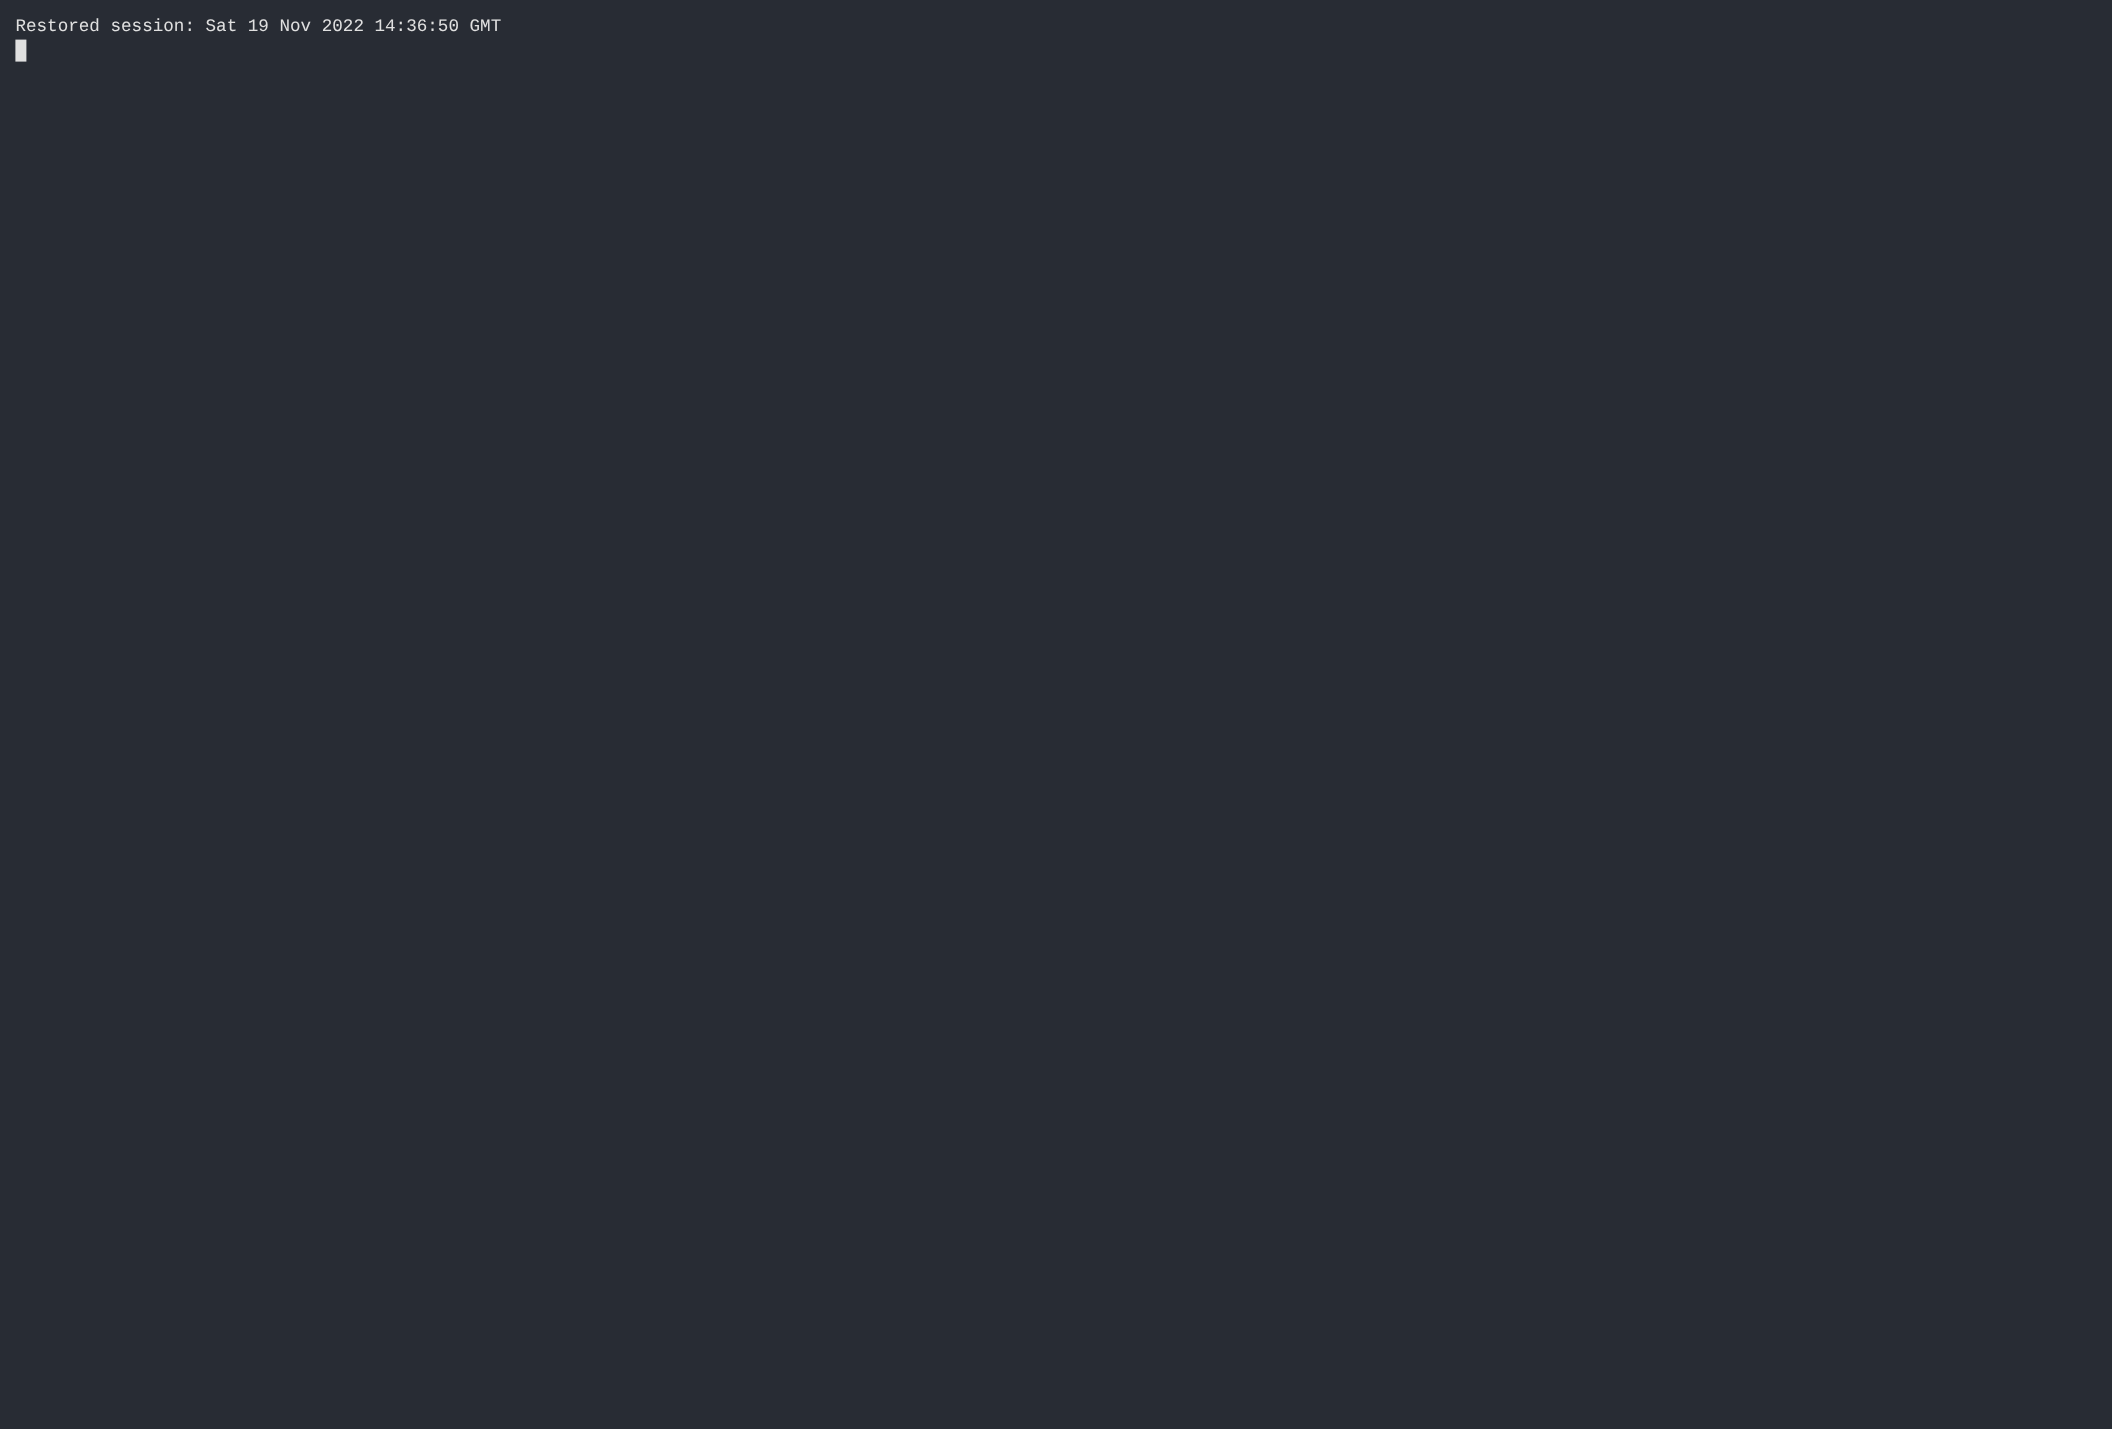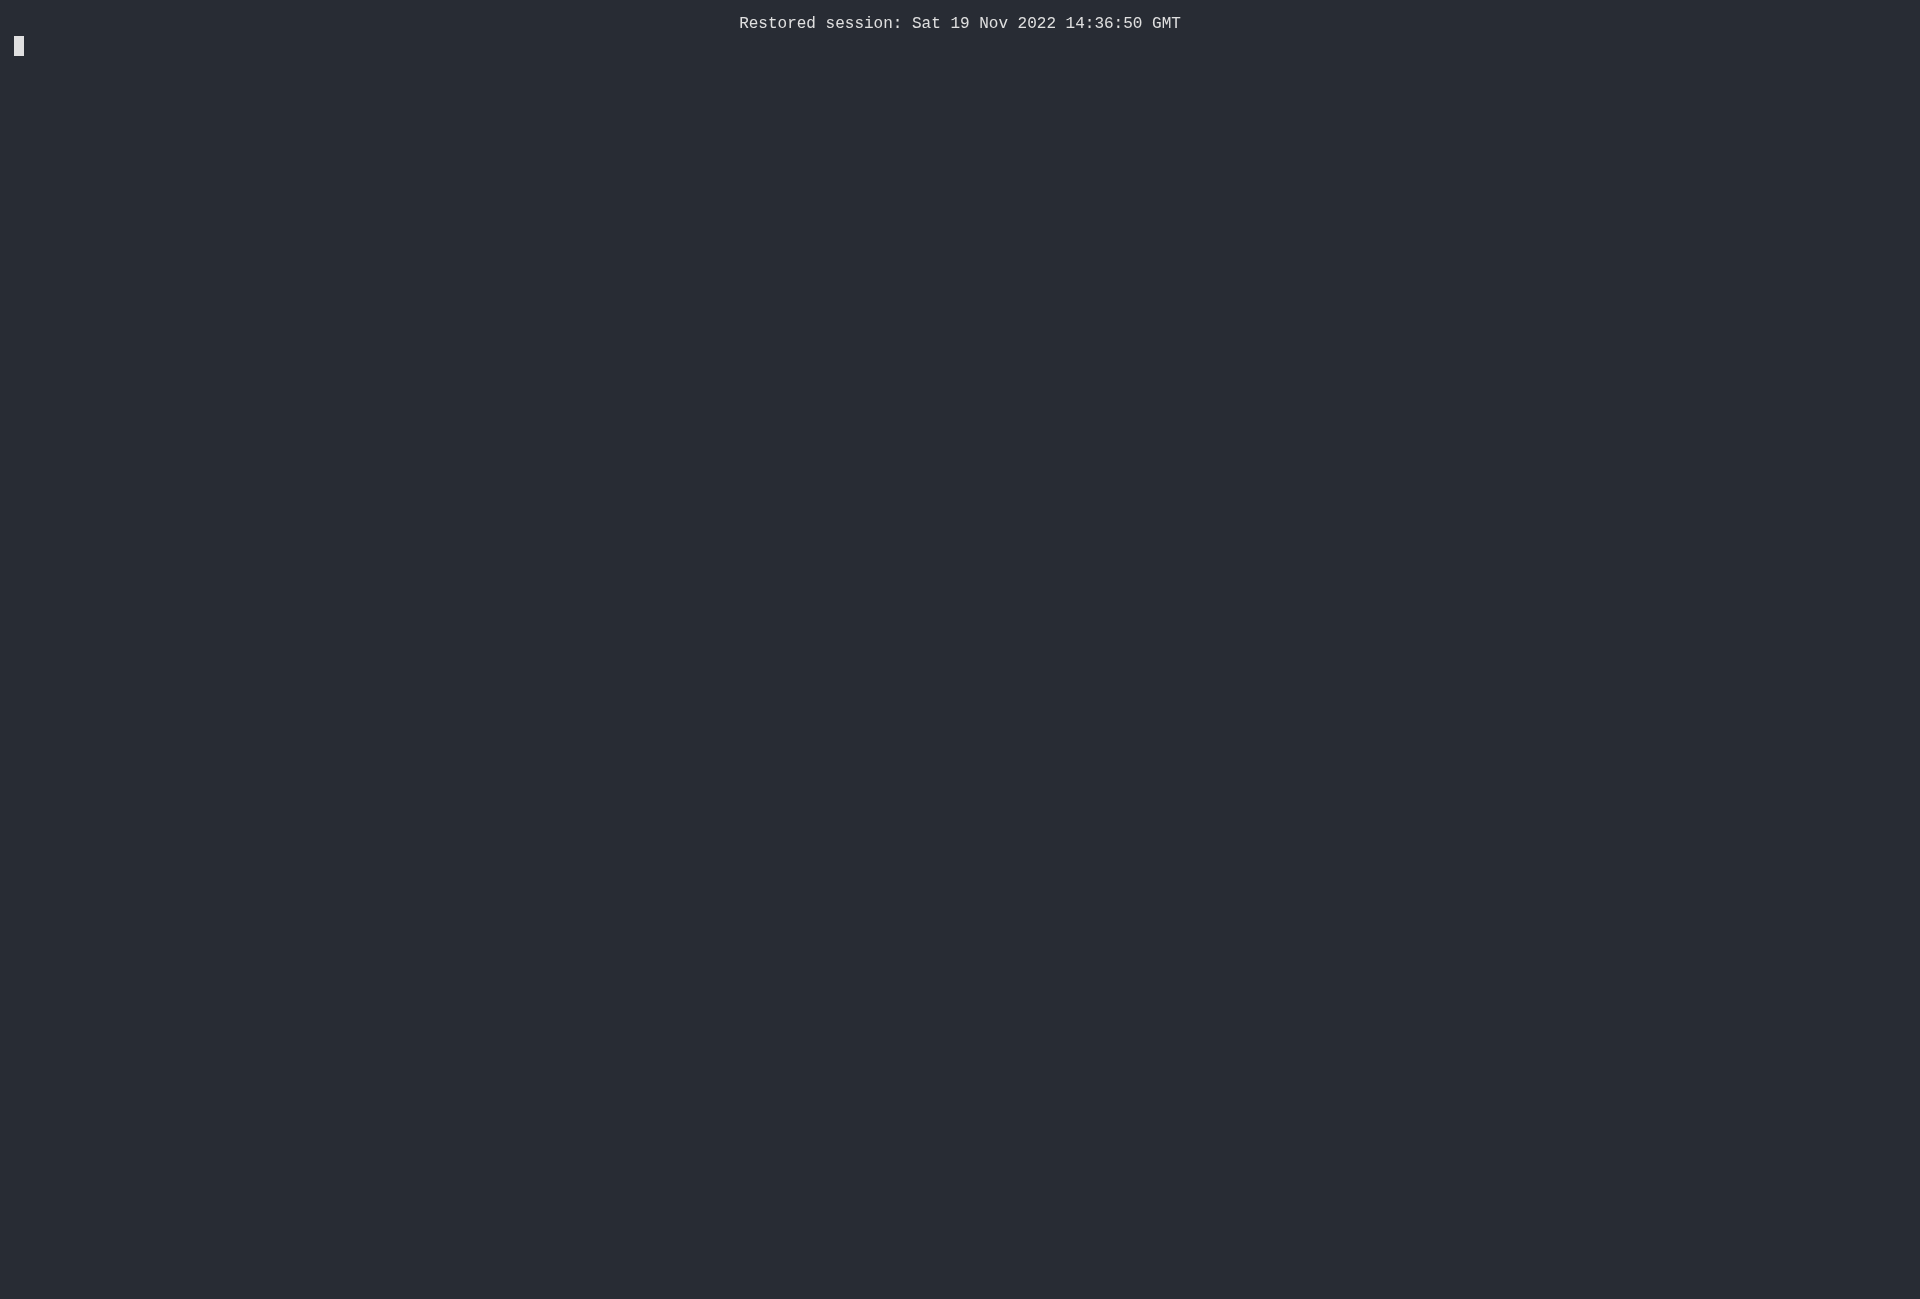--- a/index.html
+++ b/index.html
@@ -17,21 +17,20 @@
 
     .terminal {
       width: 100%;
       height: 100%;
       background-color: #282c34;
       padding: 12px 14px;
       font-family: 'Courier New', Courier, monospace;
       font-size: 16px;
       color: #e0e0e0;
       line-height: 1.5;
-      text-align: center;
     }
 
     .terminal-line {
       display: block;
       white-space: pre;
     }
 
     .cursor-line {
       display: flex;
       align-items: center;

